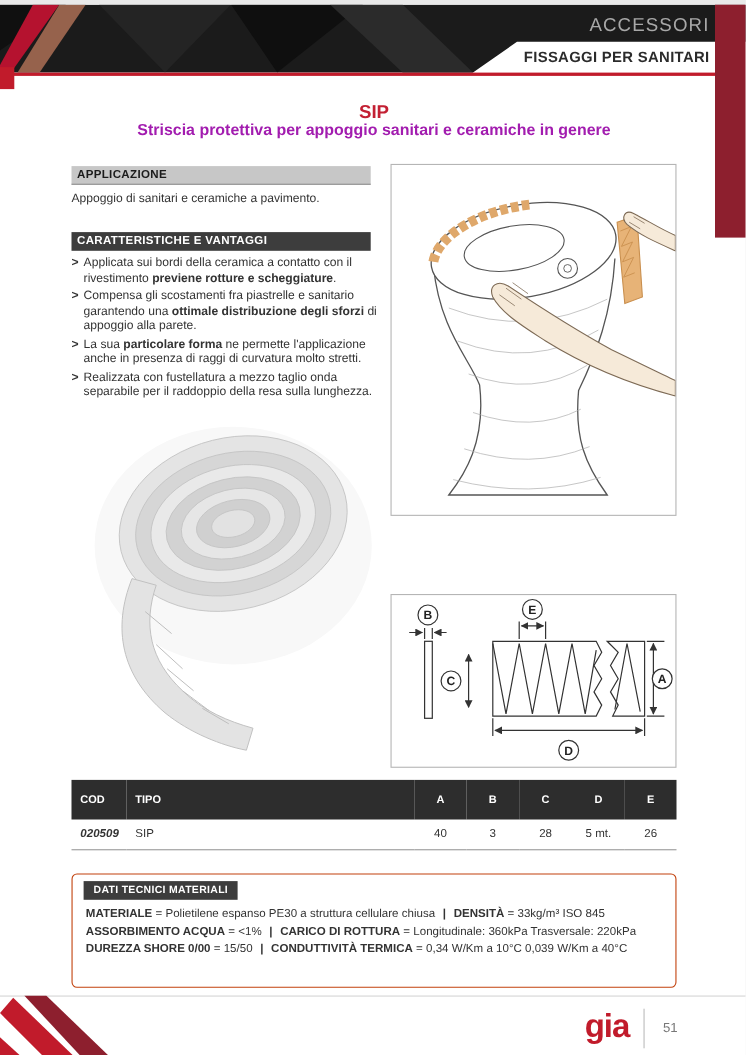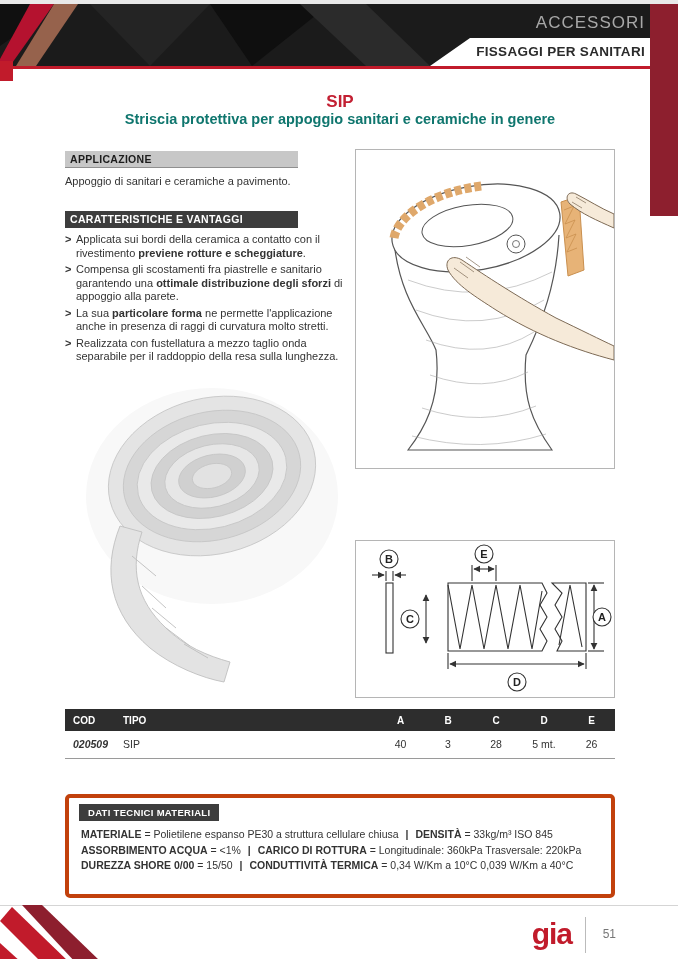--- a/index.html
+++ b/index.html
@@ -14,54 +14,54 @@
   .hdr-sub { position:absolute; top:40px; right:33px; color:#2b2b2b; font-size:13.5px;
              font-weight:bold; letter-spacing:.3px; }
   .hdr-redline { position:absolute; top:62px; left:0; width:650px; height:3px; background:#c11b2b; }
   .maroon-band { position:absolute; top:0; right:0; width:28px; height:212px; background:#8d1f2e; }
   .left-red-chip { position:absolute; top:57px; left:0; width:13px; height:20px; background:#c11b2b; }
 
   
   .title-name { position:absolute; top:88px; left:65px; width:550px; text-align:center;
                 color:#c32033; font-size:17px; font-weight:bold; }
   .title-sub  { position:absolute; top:107px; left:65px; width:550px; text-align:center;
-                color:#0f766e; font-size:14.5px; font-weight:bold; }
-
-  
-  .sec-bar { position:absolute; left:65px; width:233px; height:17px; line-height:16px;
+                color:#a21caf; font-size:14.5px; font-weight:bold; }
+
+  
+  .sec-bar { position:absolute; left:65px; width:272px; height:17px; line-height:16px;
              padding-left:5px; font-size:10.5px; font-weight:bold; letter-spacing:.3px; }
   .app-bar  { top:147px; background:#c7c7c7; color:#1c1c1c; border-bottom:1px solid #8f8f8f; }
   .app-text { position:absolute; top:171px; left:65px; width:282px; font-size:11px; }
   .feat-bar { top:207px; background:#3d3d3d; color:#fff; }
   .feat-list { position:absolute; top:229px; left:65px; width:284px; font-size:11px;
                line-height:13.5px; }
   .bullet { display:flex; margin-bottom:3px; }
   .bullet .mk { width:11px; flex:none; font-weight:bold; }
 
   .photo { position:absolute; top:352px; left:72px; }
 
   
   .illu-box { position:absolute; top:145px; left:355px; width:260px; height:320px;
               border:1px solid #b5b5b5; background:#fff; }
   .diag-box { position:absolute; top:536px; left:355px; width:260px; height:158px;
               border:1px solid #b5b5b5; background:#fff; }
 
   
   .spec-table { position:absolute; top:705px; left:65px; width:550px; border-collapse:collapse;
                 font-size:10.5px; }
-  .spec-table th { background:#2d2d2d; color:#fff; height:22px; font-size:10px;
+  .spec-table th { background:#2d2d2d; color:#fff; height:36px; font-size:10px;
                    font-weight:bold; text-align:center; }
   .spec-table th:nth-child(1), .spec-table th:nth-child(2),
   .spec-table td:nth-child(1), .spec-table td:nth-child(2) { text-align:left; padding-left:8px; }
   .spec-table td { height:27px; border-bottom:1px solid #9a9a9a; text-align:center; }
   .spec-table td:first-child { font-weight:bold; font-style:italic; }
 
   
   .tech-box { position:absolute; top:790px; left:65px; width:550px; height:104px;
-              border:4px solid #c2410c; border-radius:5px; background:#fff; }
+              border:1px solid #c2410c; border-radius:5px; background:#fff; }
   .tech-head { display:inline-block; margin:6px 0 0 10px; background:#3d3d3d; color:#fff;
                font-size:9.5px; font-weight:bold; padding:3px 9px; letter-spacing:.3px; }
   .tech-lines { margin:6px 12px 0 12px; font-size:10.5px; line-height:15.5px; }
   .tech-lines .sep { margin:0 4px; font-weight:bold; }
 
   
   .footer { position:absolute; left:0; bottom:0; width:678px; height:58px;
             border-top:1px solid #d5d5d5; background:#fff;text-align:right; }
   .footer-shapes { position:absolute; left:0; bottom:0; }
   .gia { position:absolute; right:106px; bottom:12px; color:#c11b2b; font-size:30px;

